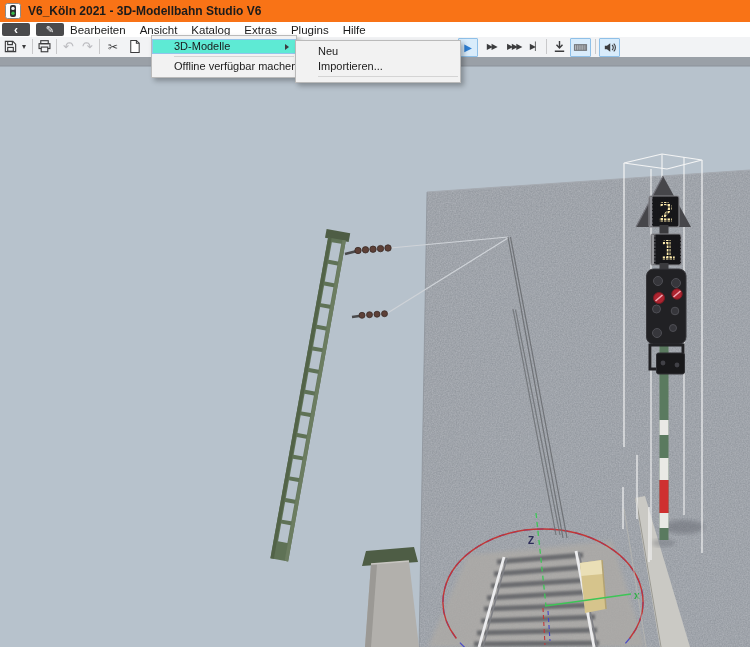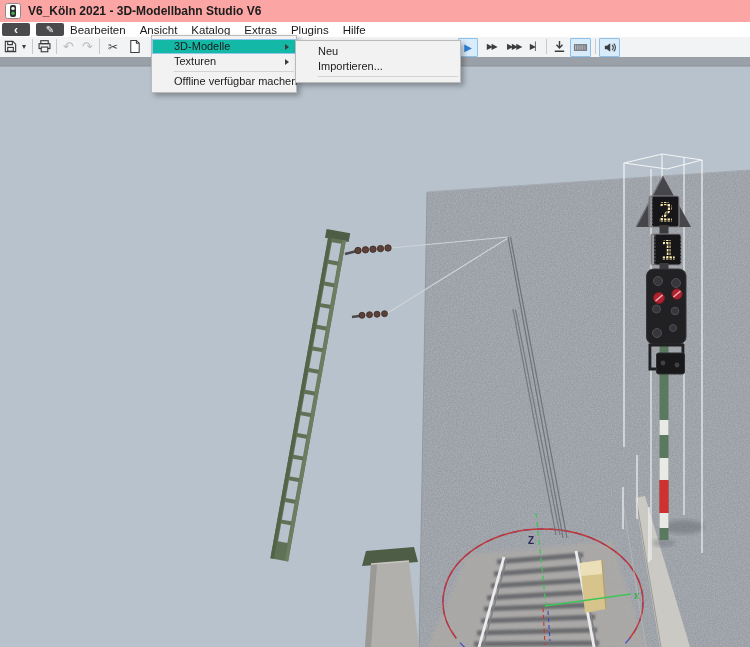--- a/index.html
+++ b/index.html
@@ -1,20 +1,20 @@
 <!DOCTYPE html>
 <html><head>
 <meta charset="utf-8">
 <style>
   html,body{margin:0;padding:0;}
   body{width:750px;height:647px;position:relative;overflow:hidden;background:#ffffff;
        font-family:"Liberation Sans", sans-serif;-webkit-font-smoothing:antialiased;}
 
   
-  .titlebar{position:absolute;left:0;top:0;width:750px;height:22px;background:#fca5a5;}
+  .titlebar{position:absolute;left:0;top:0;width:750px;height:22px;background:#f97316;}
   .app-icon{position:absolute;left:5px;top:3px;width:16px;height:16px;}
   .title-text{position:absolute;left:28px;top:4px;font-size:12px;font-weight:600;color:#1b1b1b;white-space:nowrap;}
 
   
   .menurow{position:absolute;left:0;top:22px;width:750px;height:15px;background:#ffffff;}
   .nav-btn{position:absolute;top:1px;height:13px;background:#4a4a4c;border-radius:2px;color:#ffffff;
            display:flex;align-items:center;justify-content:center;font-size:10px;line-height:1;cursor:default;}
   .btn-back{left:2px;width:28px;font-weight:700;font-size:12px;}
   .btn-pencil{left:36px;width:28px;font-size:10px;}
   .menubar{position:absolute;left:70px;top:0px;height:15px;display:flex;gap:14px;align-items:center;}
@@ -37,21 +37,21 @@
   
   .viewport{position:absolute;left:0;top:57px;width:750px;height:590px;}
 
   
   .menu{position:absolute;background:#f2f2f2;border:1px solid #bababa;box-shadow:3px 3px 5px rgba(0,0,0,0.28);
         padding:3px 0;z-index:100;}
   .menu-katalog{left:151px;top:35px;width:144px;}
   .menu-sub{left:295px;top:40px;width:164px;z-index:101;}
   .mi{position:relative;height:15px;line-height:15px;font-size:11px;color:#1b1b1b;
       padding-left:22px;white-space:nowrap;}
-  .mi.hl{background:#14b8a6;box-shadow:inset 0 0 0 1px #93c4ec;}
+  .mi.hl{background:#5eead4;box-shadow:inset 0 0 0 1px #93c4ec;}
   .sub-arrow{position:absolute;right:7px;top:4.5px;width:0;height:0;
              border-left:4px solid #3c3c3e;border-top:3.5px solid transparent;border-bottom:3.5px solid transparent;}
   .menu-sep{height:1px;background:#d4d4d4;margin:2px 2px 2px 22px;}
 
   svg text{user-select:none;}
 </style>
 </head>
 <body>
 
 <div class="titlebar">
@@ -356,24 +356,20 @@
     <line x1="649" y1="450" x2="649" y2="505"></line>
   </g>
 </svg>
 </div>
 
 <div class="menu menu-katalog">
   <div class="mi hl">
     <span>3D-Modelle</span>
     <span class="sub-arrow"></span>
   </div>
-  <div class="mi">
-    <span>Texturen</span>
-    <span class="sub-arrow"></span>
-  </div>
   <div class="menu-sep"></div>
   <div class="mi">
     <span>Offline verfügbar machen</span>
   </div>
 </div>
 
 <div class="menu menu-sub">
   <div class="mi">
     <span>Neu</span>
   </div>

